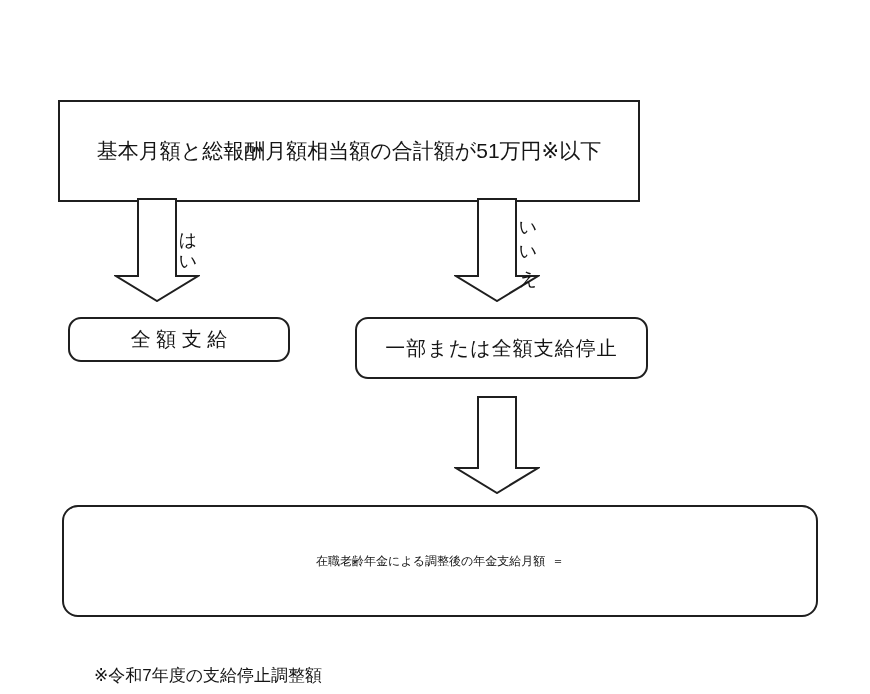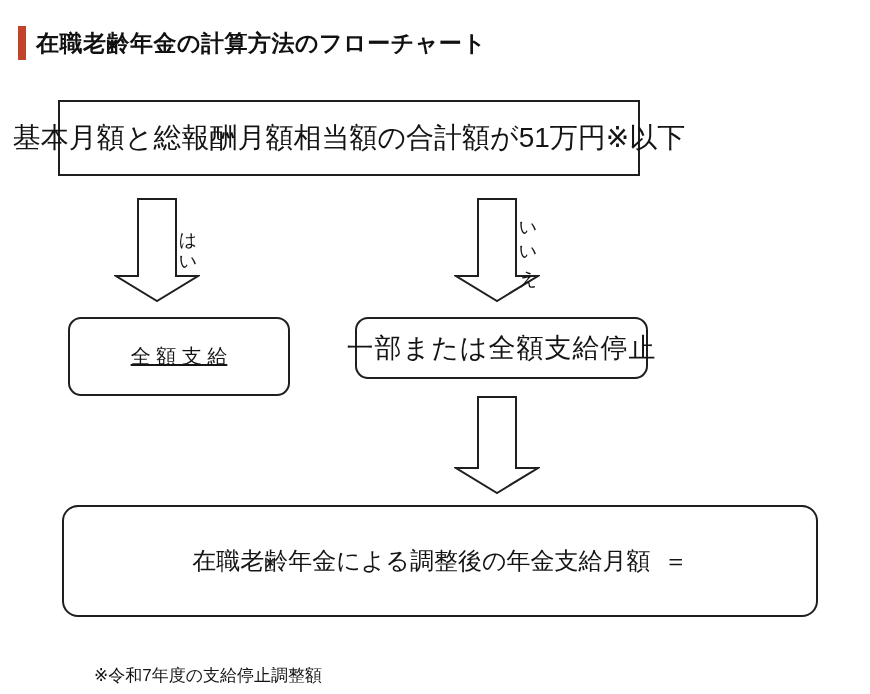--- a/index.html
+++ b/index.html
@@ -43,55 +43,54 @@
     display: flex;
     align-items: center;
     justify-content: center;
     text-align: center;
     color: var(--ink);
   }
   .condition-box {
     left: 58px;
     top: 100px;
     width: 582px;
-    height: 76px;
-    font-size: 28px;
+    height: 102px;
+    font-size: 21px;
     white-space: pre;
   }
   .rounded {
     border-radius: 13px;
   }
   .yes-box {
     left: 68px;
     top: 317px;
     width: 222px;
-    height: 79px;
+    height: 45px;
     font-size: 20px;
     white-space: pre;
-    text-decoration: underline;
   }
   .no-box {
     left: 355px;
     top: 317px;
     width: 293px;
     height: 62px;
-    font-size: 27px;
+    font-size: 20px;
     letter-spacing: 1px;
     white-space: pre;
     text-align: center;
   }
   .formula-box {
     left: 62px;
     top: 505px;
     width: 756px;
     height: 112px;
     border-radius: 16px;
     flex-direction: column;
     gap: 27px;
-    font-size: 24px;
+    font-size: 12px;
   }
   .formula-line { white-space: pre; }
   .arrow-wrap {
     position: absolute;
     width: 86px;
   }
   .arrow-wrap svg { display: block; }
   .arrow-label {
     position: absolute;
     left: 0;
@@ -117,24 +116,20 @@
     font-size: 17px;
     color: var(--ink);
     white-space: pre;
   }
 </style>
 </head>
 <body>
 
 <div class="page">
 
-  <div class="title-row">
-    <div class="title-accent"></div>
-    <div class="title-text">在職老齢年金の計算方法のフローチャート</div>
-  </div>
 
   <div class="box condition-box">
     <span>基本月額と総報酬月額相当額の合計額が51万円※以下</span>
   </div>
 
   <div class="arrow-wrap yes-arrow">
     <svg width="86" height="104" viewBox="0 0 86 104">
       <path d="M24 1 H62 V78 H84 L43 103 L2 78 H24 Z" fill="#ffffff" stroke="#1f1f1f" stroke-width="2" stroke-linejoin="miter"></path>
     </svg>
     <div class="arrow-label">はい</div>

